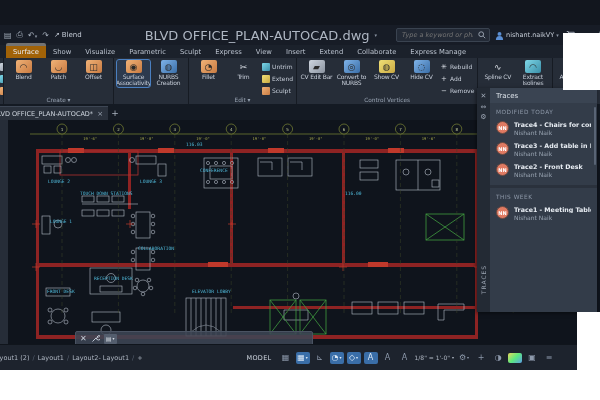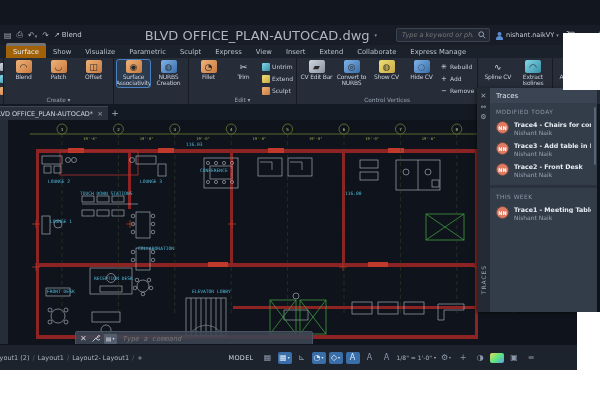--- a/index.html
+++ b/index.html
@@ -62,21 +62,21 @@
   .cl{stroke:#3c4428;stroke-width:0.5;stroke-dasharray:4 3;}
   
   #cmdbar{left:75px;top:306px;width:238px;height:15px;background:rgba(62,70,84,0.88);border:1px solid #4a5362;border-radius:2px;display:flex;align-items:center;gap:4px;padding:0 4px;box-sizing:border-box;}
   #cmdbar .cmd-x{color:#c3cad5;font-size:8px;}
   #cmdbar .cmd-tile{width:13px;height:10px;background:#545e6e;border-radius:1px;color:#d6dce4;font-size:6px;display:flex;align-items:center;justify-content:center;gap:1px;}
   #cmdbar input{flex:1;background:transparent;border:0;outline:none;color:#aeb6c2;font-size:7px;font-style:italic;font-family:"DejaVu Sans Mono",monospace;min-width:0;}
   
   #statusbar{left:0;top:319px;width:600px;height:26px;background:#1d232d;display:flex;align-items:center;padding:0 6px;box-sizing:border-box;border-top:1px solid #10151c;}
   #layout-tabs{display:flex;align-items:center;gap:3px;font-size:6.5px;color:#aeb6c2;white-space:nowrap;margin-left:-14px;}
   .ltab-sep{color:#5d6675;}
-  #status-right{margin-left:auto;display:flex;align-items:center;gap:3px;margin-right:56px;}
+  #status-right{margin-left:auto;display:flex;align-items:center;gap:3px;margin-right:38px;}
   #model-chip{font-size:6.5px;color:#cfd6e0;letter-spacing:.3px;margin-right:4px;}
   .st-icon{min-width:12px;height:12px;border-radius:2px;display:flex;align-items:center;justify-content:center;font-size:8px;color:#8d99ab;padding:0 1px;gap:1px;}
   .st-icon.on{background:#3a6ea8;color:#dce8f5;}
   .st-text{font-size:6px;color:#aeb6c2;white-space:nowrap;display:flex;align-items:center;gap:2px;}
   
   #traces{left:477px;top:63px;width:120px;height:224px;display:flex;box-shadow:-1px 1px 4px rgba(0,0,0,.5);}
   #traces-strip{width:13px;background:#232a34;display:flex;flex-direction:column;align-items:center;padding:3px 0;box-sizing:border-box;color:#9aa3b1;}
   #traces-strip .s-ic{font-size:7px;line-height:1.5;}
   #traces-side-label{margin-top:auto;transform:rotate(-90deg);transform-origin:center;font-size:6px;letter-spacing:1px;color:#9aa3b1;margin-bottom:26px;white-space:nowrap;}
   #traces-body{flex:1;background:#333c49;display:flex;flex-direction:column;overflow:hidden;}
@@ -481,21 +481,20 @@
         <text x="184" y="173" class="lbl">ELEVATOR LOBBY</text>
       </svg>
   </div>
 
   <div class="abs" id="cmdbar">
     <span class="cmd-x">✕</span>
     <svg width="9" height="9" viewBox="0 0 12 12">
         <path d="M2 10 l5-5 M7 5 a3 3 0 1 0 3-3 l-2 2 1 1 2-2" fill="none" stroke="#c3cad5" stroke-width="1.3"></path>
       </svg>
     <span class="cmd-tile">▤<span style="font-size:4px;">▾</span></span>
-    <input placeholder="Type a command" style="">
   </div>
 
   <div class="abs" id="statusbar">
     <div id="layout-tabs">
         <span>Layout1 (2)</span>
         <span class="ltab-sep">/</span>
         <span>Layout1</span>
         <span class="ltab-sep">/</span>
         <span>Layout2- Layout1</span>
         <span class="ltab-sep">/</span>

